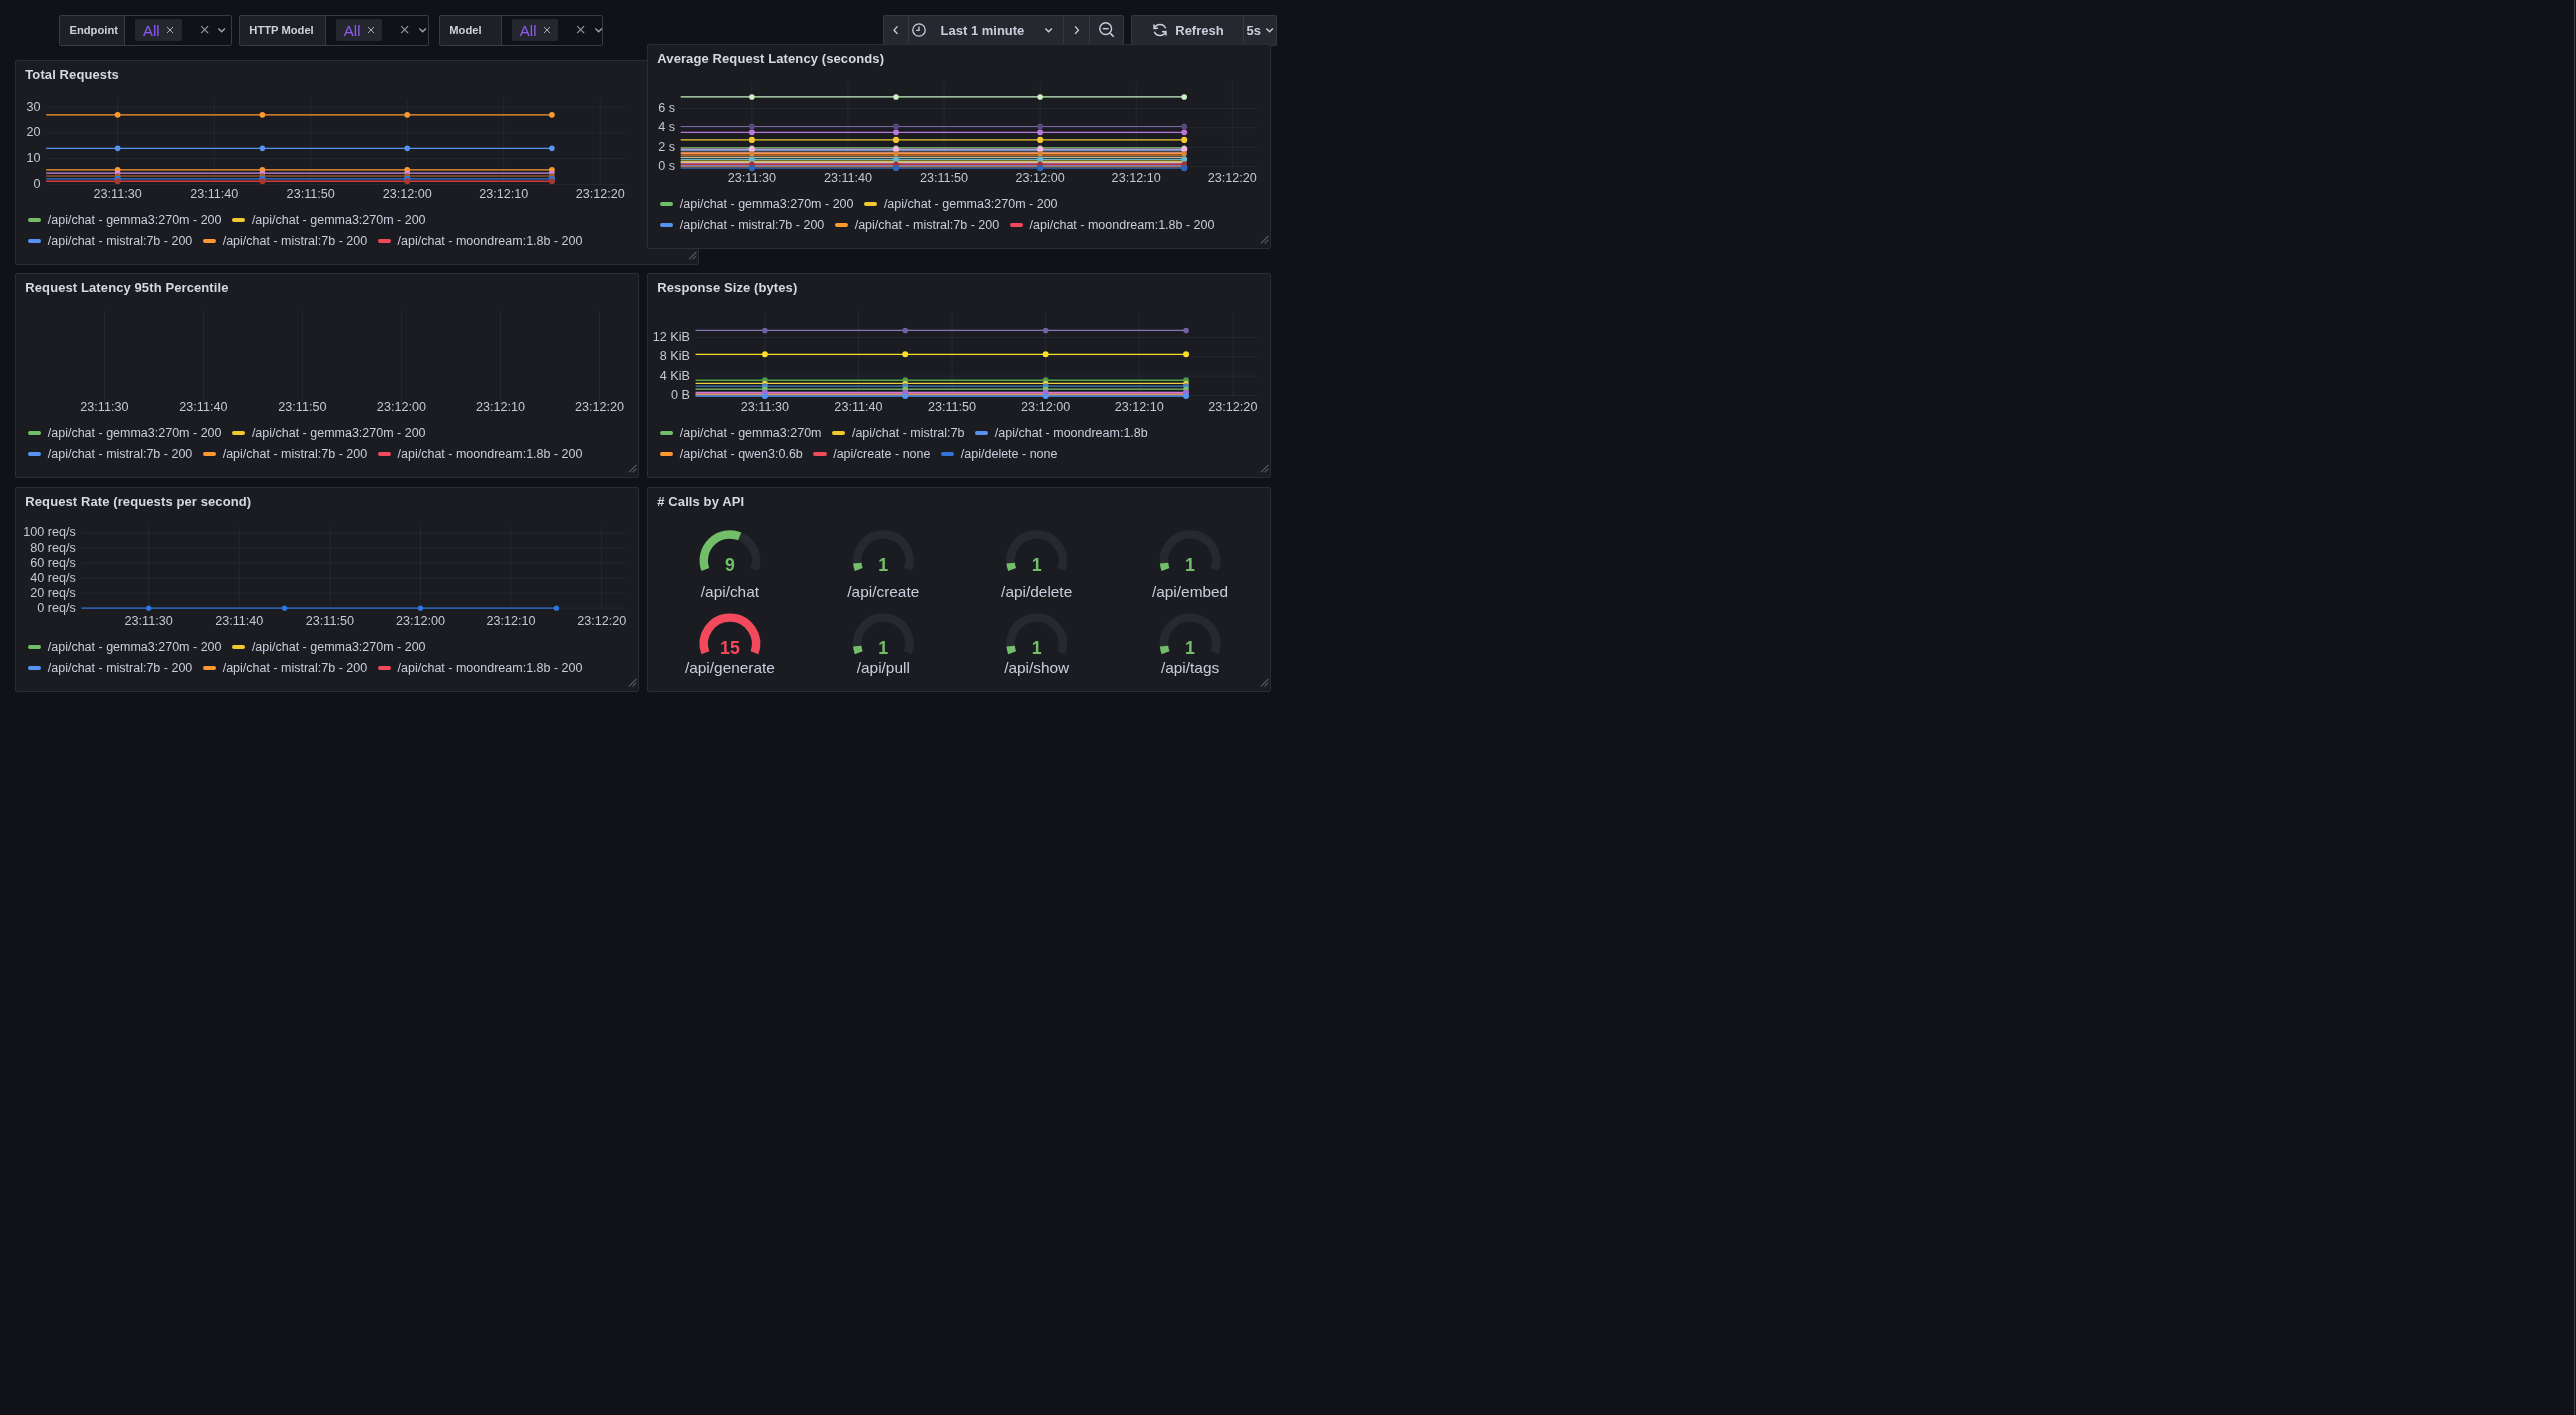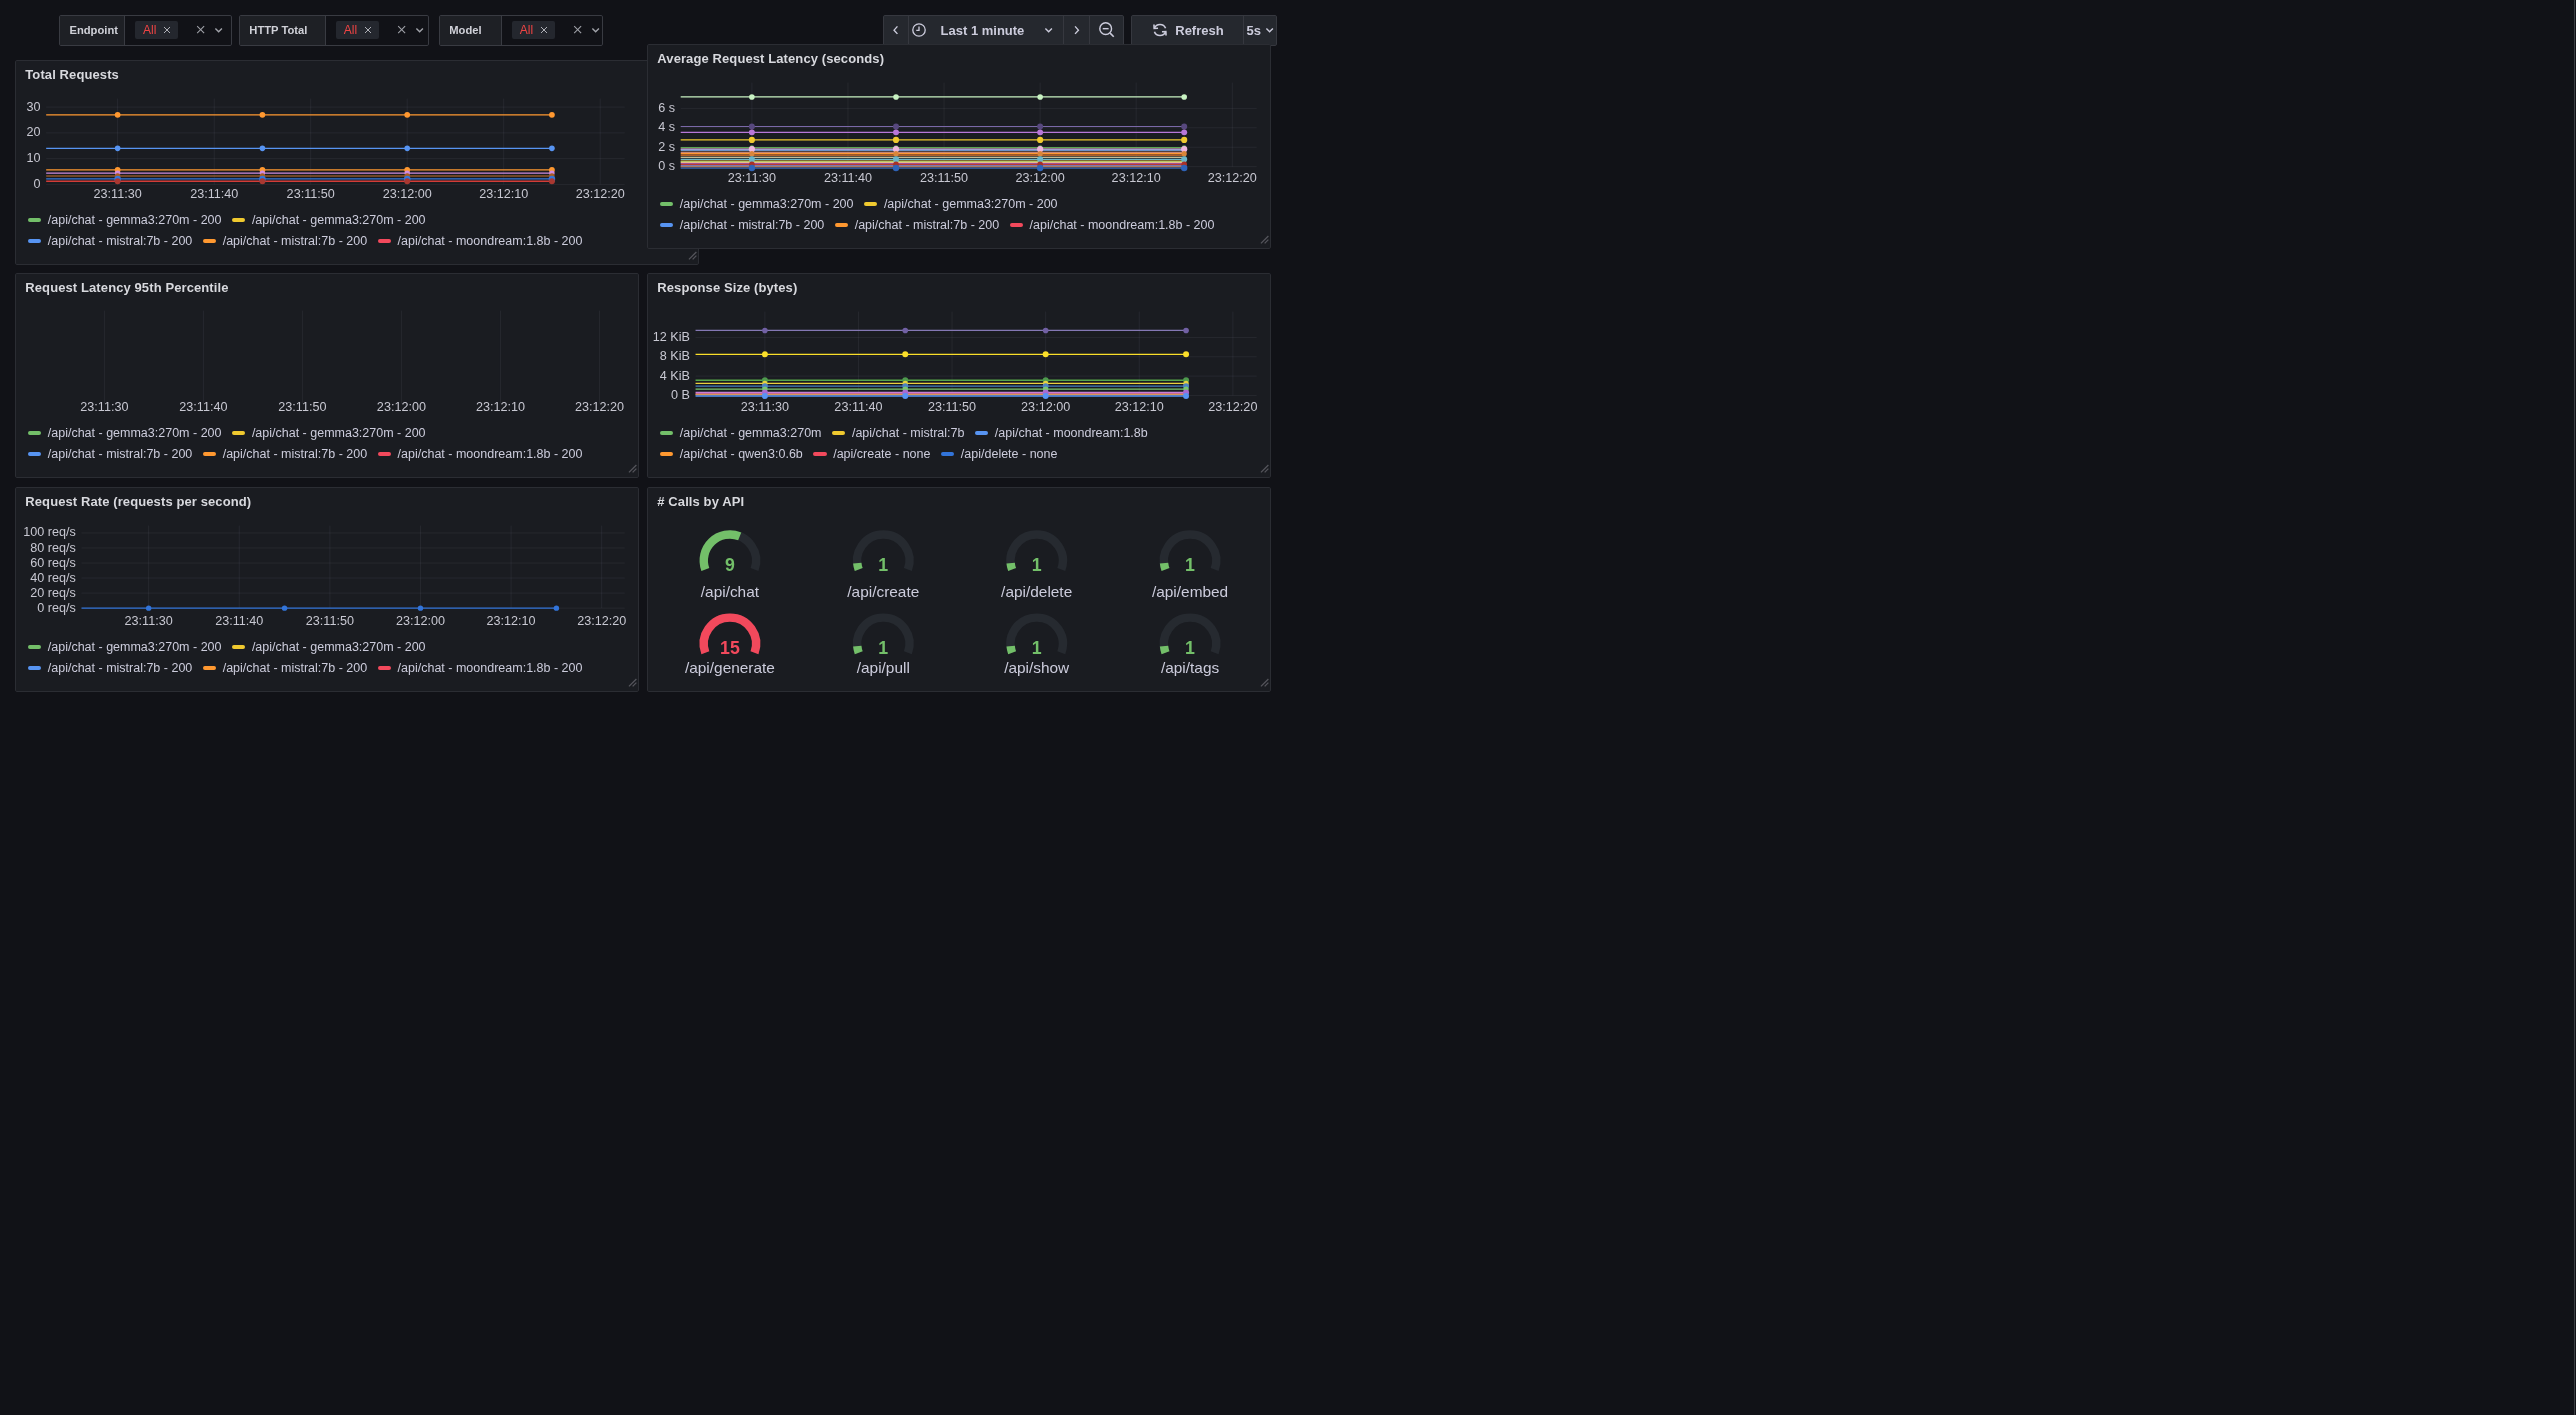--- a/index.html
+++ b/index.html
@@ -10,22 +10,22 @@
   color:#d8d9de; letter-spacing:0.1px; }
 .rsz { position:absolute; right:0.9px; bottom:0.9px; }
 .lrow { position:absolute; display:flex; gap:10.3px; align-items:flex-start; height:15px; }
 .li { display:flex; align-items:center; gap:6.5px; font-size:12.5px; color:#ccccdc; white-space:nowrap; }
 .sw { display:inline-block; width:13.6px; height:3.7px; border-radius:1.9px; flex:none; }
 .fgroup { position:absolute; top:14.5px; height:31px; display:flex;
   border:0.9px solid #393b42; border-radius:1.9px; background:#111217;margin-left:44px; }
 .flabel { display:flex; align-items:center; padding-left:9.3px; font-size:11.2px; font-weight:700; white-space:nowrap;
   color:#d0d1d8; border-right:0.9px solid #393b42; background:#1e2025; }
 .fval { display:flex; align-items:center; padding-left:10.3px; }
-.chip { display:flex; align-items:center; gap:6.5px; background:#24272e; color:#ef4444;
-  font-size:12px; padding:2.3px 7.5px; border-radius:1.9px; }
+.chip { display:flex; align-items:center; gap:6.5px; background:#24272e; color:#8b5cf6;
+  font-size:15px; padding:2.3px 7.5px; border-radius:1.9px; }
 .fclear { margin-left:18px; }
 .fchev { margin-left:8.4px; }
 .btngroup { position:absolute; top:14.5px; height:31px; display:flex;
   border:0.9px solid #36383f; border-radius:1.9px; background:#25282e; }
 .bseg { display:flex; align-items:center; justify-content:center; height:100%;
   border-right:0.9px solid #36383f; }
 .btxt { font-size:13px; font-weight:700; color:#ccccdc; }
 .sbar { position:absolute; right:0.9px; top:0; width:0.9px; height:100%; background:#3b3d42; }
 </style></head>
 <body>
@@ -46,21 +46,21 @@
         </svg>
       </span>
       <span class="fchev">
         <svg width="9.3" height="6.5" viewBox="0 0 10 7" style="display:block">
           <polyline points="1.5,1.5 5,5 8.5,1.5" fill="none" stroke="#a2a4ab" stroke-width="1.5"></polyline>
         </svg>
       </span>
     </div>
   </div>
 <div class="fgroup" style="left:195px">
-    <div class="flabel" style="width:86px">HTTP Total</div>
+    <div class="flabel" style="width:86px">HTTP Model</div>
     <div class="fval" style="width:102px">
       <span class="chip">All<span class="chipx">
           <svg width="8" height="8" viewBox="0 0 12 12" style="display:block">
             <line x1="1.5" y1="1.5" x2="10.5" y2="10.5" stroke="#c5c6cd" stroke-width="1.3"></line>
             <line x1="10.5" y1="1.5" x2="1.5" y2="10.5" stroke="#c5c6cd" stroke-width="1.3"></line>
           </svg>
         </span></span>
       <span class="fclear">
         <svg width="9.3" height="9.3" viewBox="0 0 12 12" style="display:block">
           <line x1="1.5" y1="1.5" x2="10.5" y2="10.5" stroke="#a2a4ab" stroke-width="1.3"></line>

